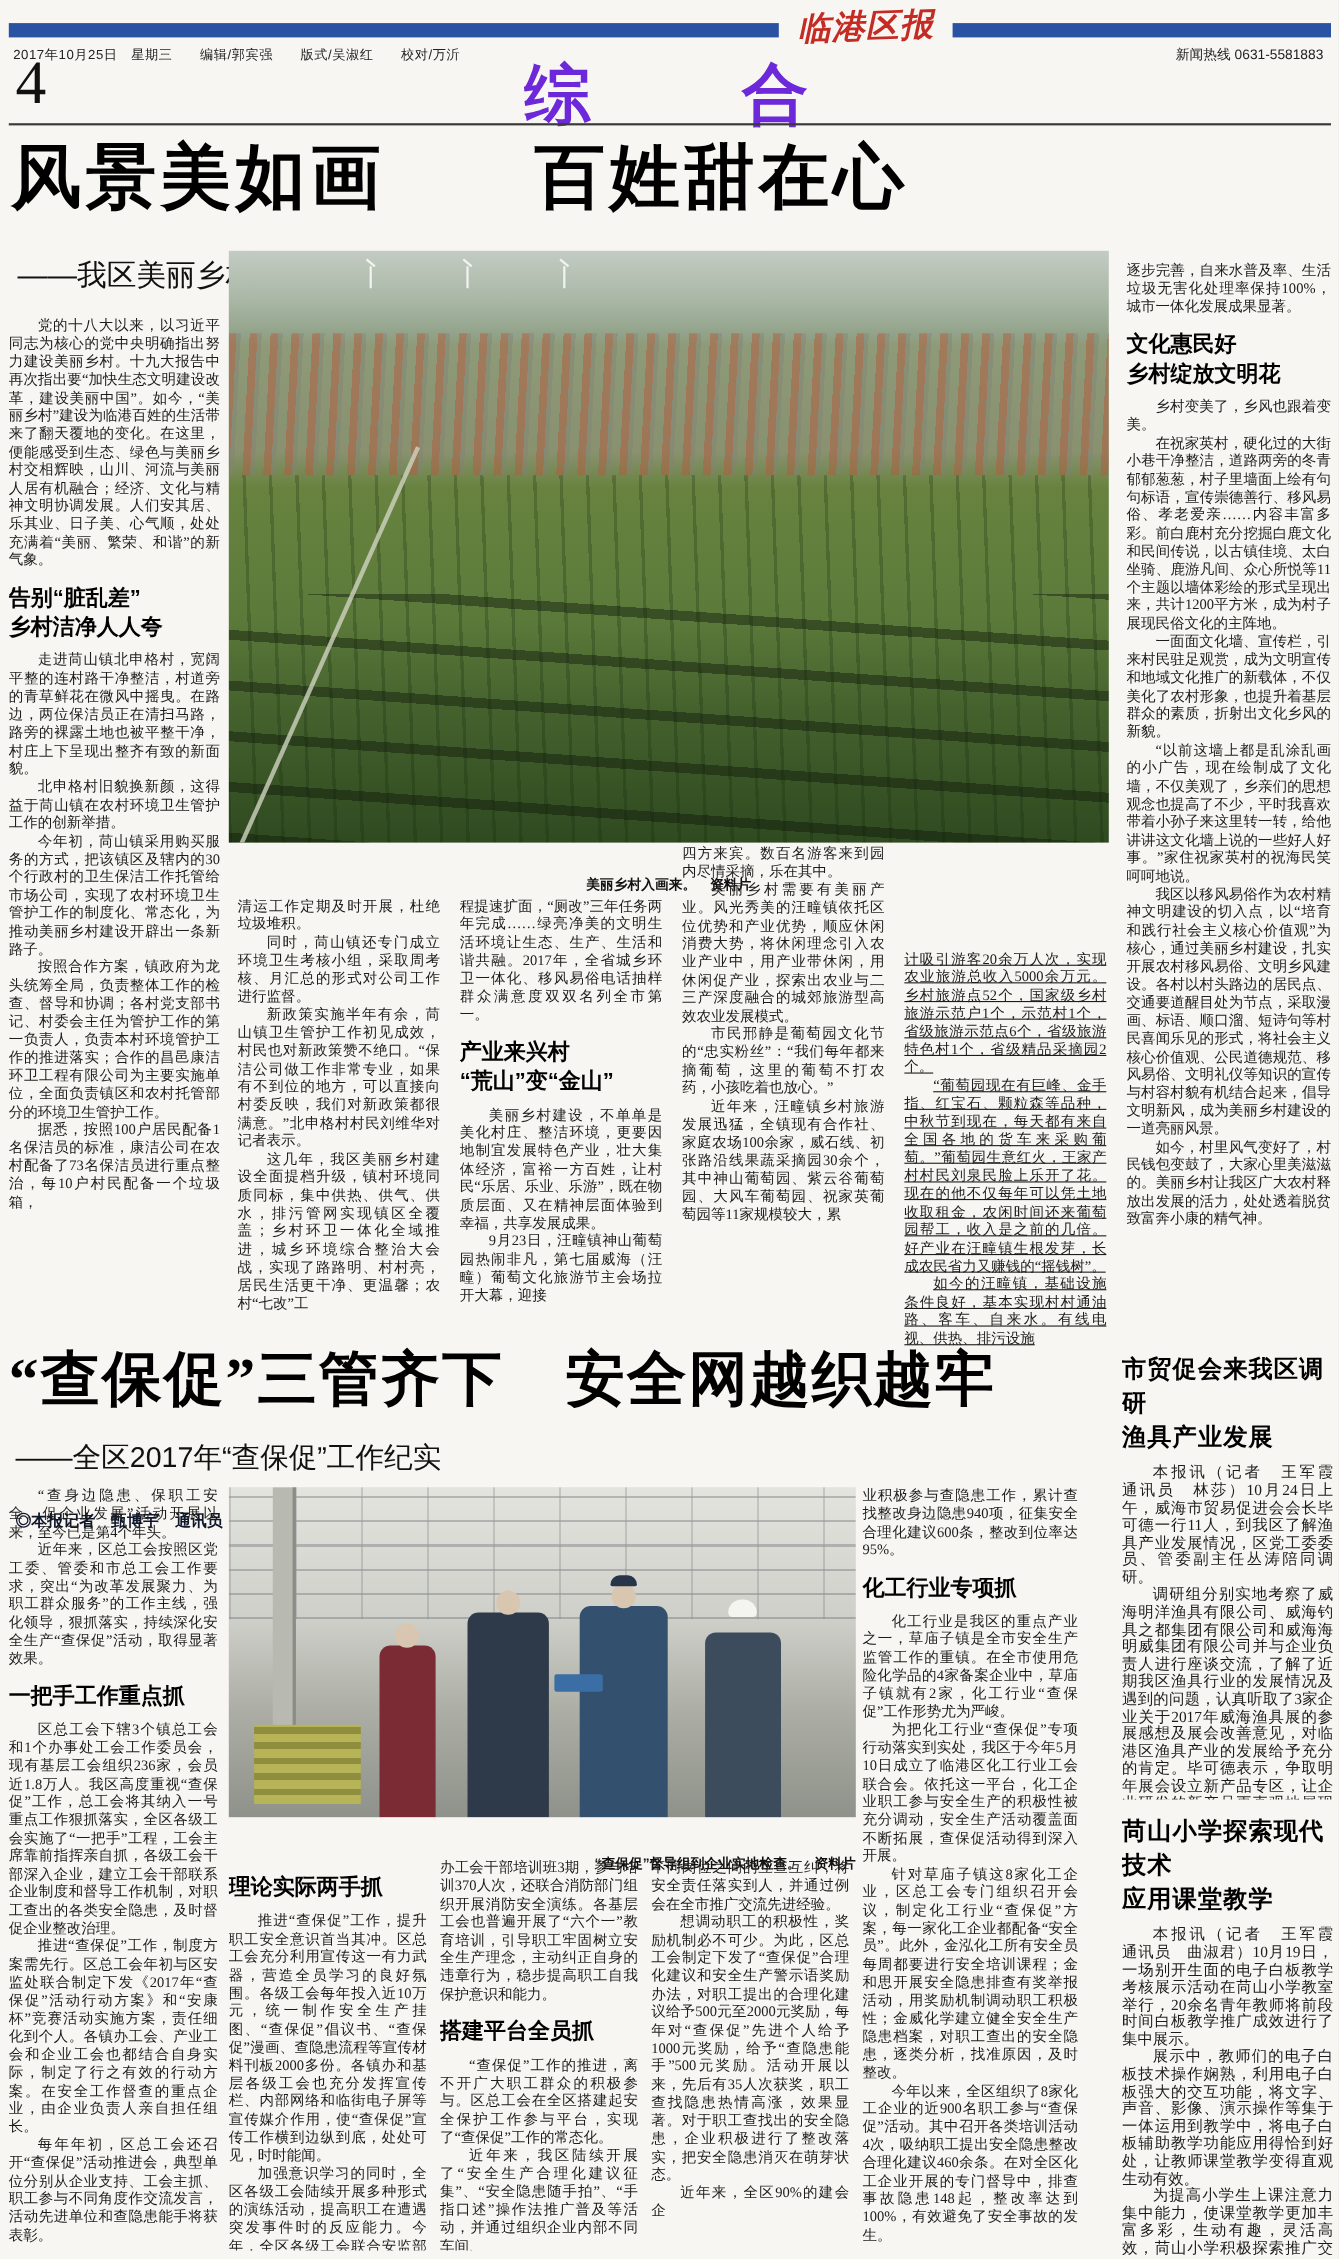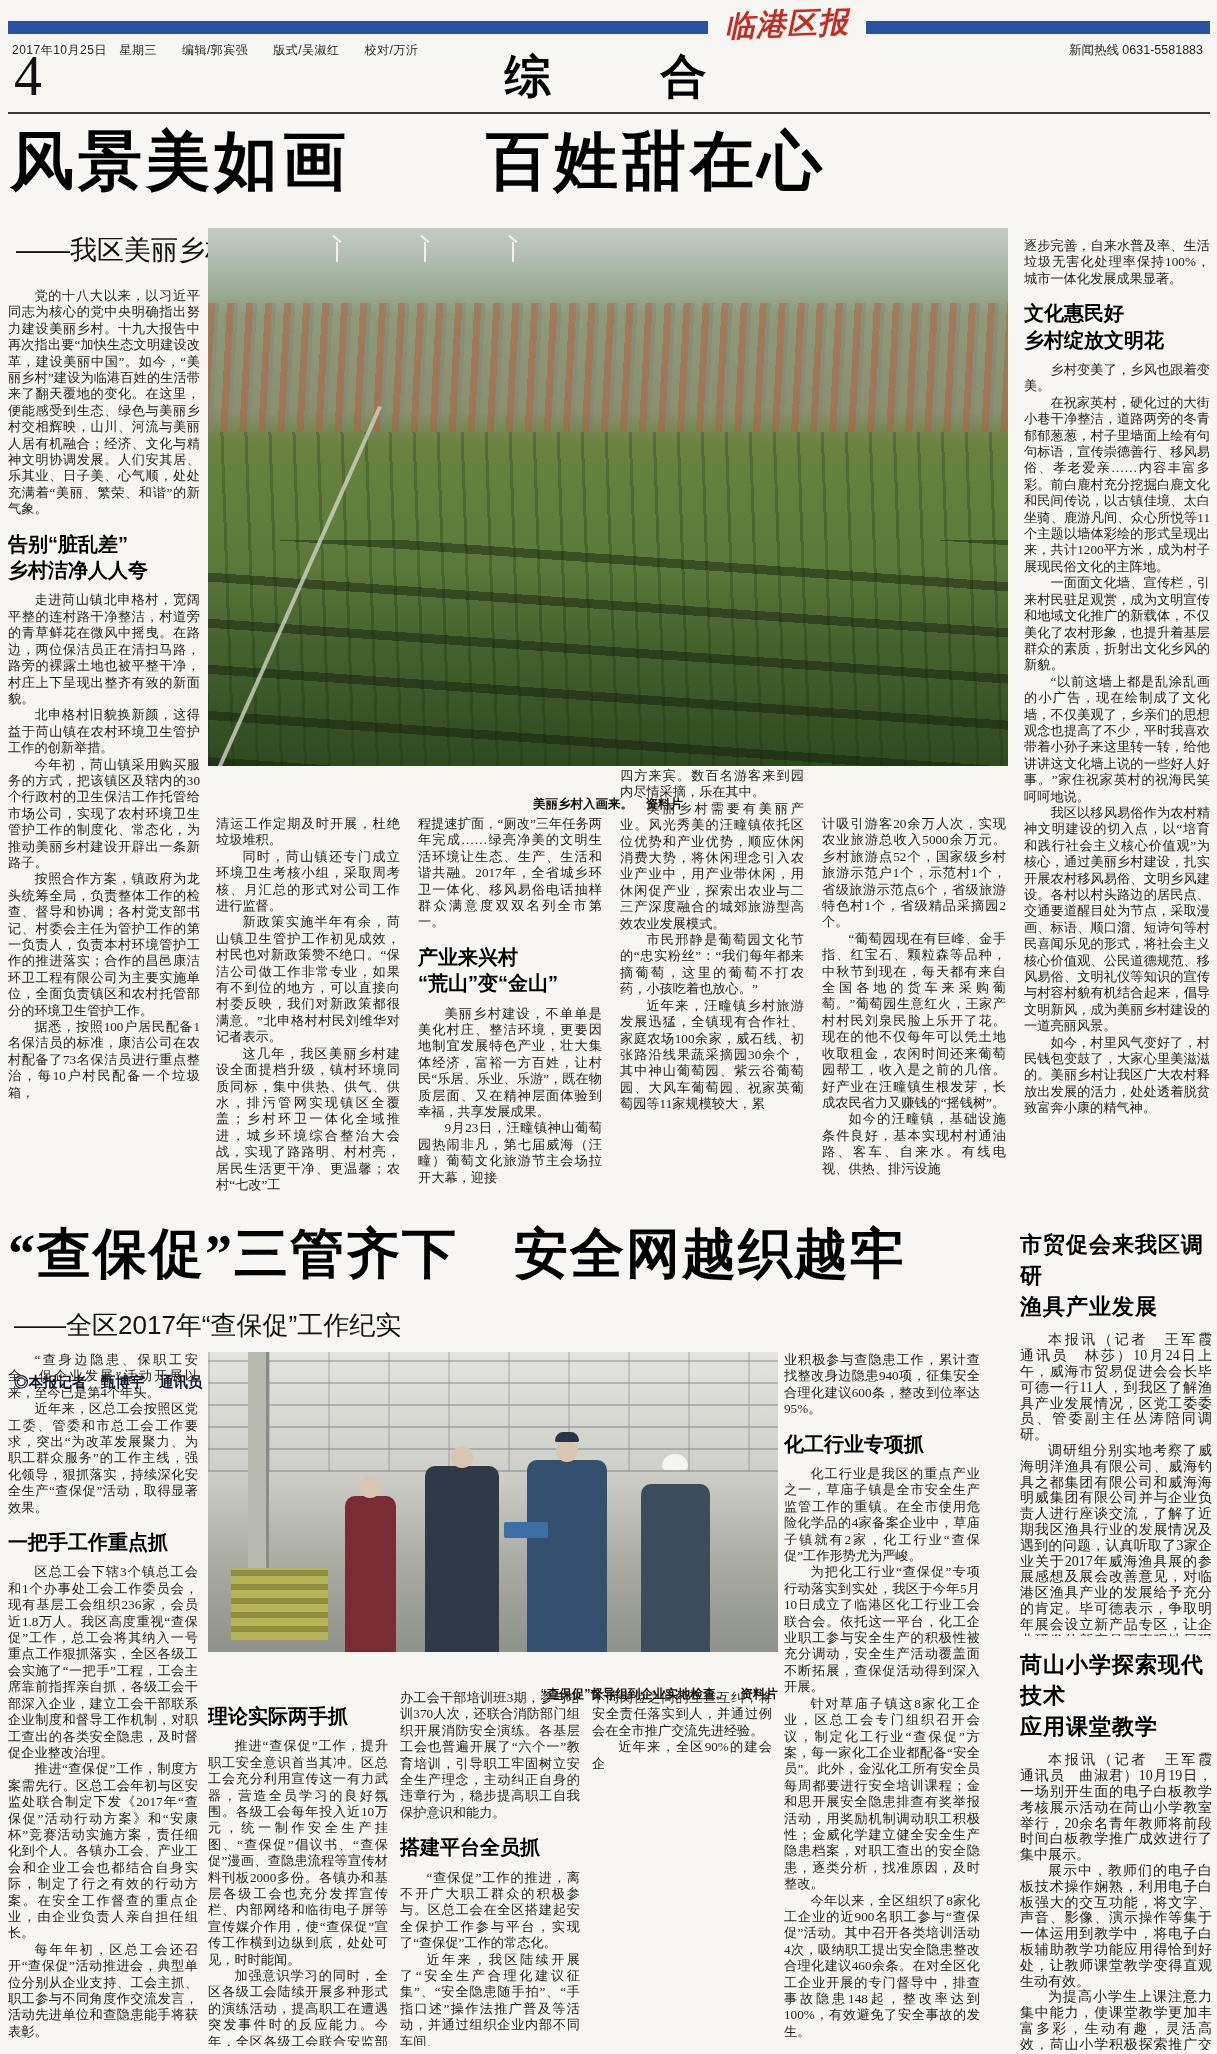--- a/index.html
+++ b/index.html
@@ -11,21 +11,21 @@
   .bar-right{left:866px;width:344px;}
   .masthead-logo{position:absolute;left:706px;top:4px;width:162px;text-align:center;
         font-family:"Liberation Serif",serif;font-style:italic;font-weight:bold;
         font-size:30px;color:#c42b24;transform:rotate(-2deg);letter-spacing:1px;white-space:nowrap;}
   .dateline{position:absolute;top:42px;left:12px;font-family:"Liberation Sans",sans-serif;
         font-size:12px;color:#222;letter-spacing:.5px;}
   .hotline{position:absolute;top:42px;right:14px;font-family:"Liberation Sans",sans-serif;
         font-size:12.5px;color:#222;}
   .page-num{position:absolute;top:48px;left:14px;font-size:56px;font-weight:400;color:#111;line-height:1;}
   .section-title{position:absolute;top:46px;left:0;width:100%;text-align:center;
-        font-size:46px;font-weight:900;letter-spacing:6px;color:#000000;
+        font-size:60px;font-weight:900;letter-spacing:6px;color:#6d28d9;
         font-family:"Liberation Sans",sans-serif;}
   .header-rule{position:absolute;top:112px;left:8px;width:1202px;height:2px;background:#3a3a3a;}
   
   .h1-main{position:absolute;left:10px;top:128px;width:900px;font-size:64px;font-weight:900;
         letter-spacing:4px;color:#000;line-height:1.05;white-space:nowrap;}
   .h1-sub-row{position:absolute;left:16px;top:232px;width:900px;display:flex;align-items:baseline;gap:34px;}
   .h1-sub{font-family:"Liberation Sans",sans-serif;font-size:27px;font-weight:500;color:#111;white-space:nowrap;}
   .byline{font-family:"Liberation Sans",sans-serif;font-size:14.5px;font-weight:700;color:#0f172a;white-space:nowrap;}
   .h2-main{position:absolute;left:8px;top:1226px;width:1010px;font-size:54px;font-weight:900;
         letter-spacing:2px;color:#000;line-height:1.05;white-space:nowrap;}
@@ -132,21 +132,21 @@
 “荒山”变“金山”</h3>
         <p class="body-p">美丽乡村建设，不单单是美化村庄、整洁环境，更要因地制宜发展特色产业，壮大集体经济，富裕一方百姓，让村民“乐居、乐业、乐游”，既在物质层面、又在精神层面体验到幸福，共享发展成果。</p>
         <p class="body-p">9月23日，汪疃镇神山葡萄园热闹非凡，第七届威海（汪疃）葡萄文化旅游节主会场拉开大幕，迎接</p>
       </div>
     <div class="ncol" style="left:620px; top:768px; width:184px; height:398px;">
         <p class="body-p cont">四方来宾。数百名游客来到园内尽情采摘，乐在其中。</p>
         <p class="body-p">美丽乡村需要有美丽产业。风光秀美的汪疃镇依托区位优势和产业优势，顺应休闲消费大势，将休闲理念引入农业产业中，用产业带休闲，用休闲促产业，探索出农业与二三产深度融合的城郊旅游型高效农业发展模式。</p>
         <p class="body-p">市民邢静是葡萄园文化节的“忠实粉丝”：“我们每年都来摘葡萄，这里的葡萄不打农药，小孩吃着也放心。”</p>
         <p class="body-p">近年来，汪疃镇乡村旅游发展迅猛，全镇现有合作社、家庭农场100余家，威石线、初张路沿线果蔬采摘园30余个，其中神山葡萄园、紫云谷葡萄园、大风车葡萄园、祝家英葡萄园等11家规模较大，累</p>
       </div>
-    <div class="ncol" style="left:822px; top:816px; width:184px; height:398px;">
+    <div class="ncol" style="left:822px; top:864px; width:184px; height:398px;text-decoration:underline;">
         <p class="body-p cont">计吸引游客20余万人次，实现农业旅游总收入5000余万元。乡村旅游点52个，国家级乡村旅游示范户1个，示范村1个，省级旅游示范点6个，省级旅游特色村1个，省级精品采摘园2个。</p>
         <p class="body-p">“葡萄园现在有巨峰、金手指、红宝石、颗粒森等品种，中秋节到现在，每天都有来自全国各地的货车来采购葡萄。”葡萄园生意红火，王家产村村民刘泉民脸上乐开了花。现在的他不仅每年可以凭土地收取租金，农闲时间还来葡萄园帮工，收入是之前的几倍。好产业在汪疃镇生根发芽，长成农民省力又赚钱的“摇钱树”。</p>
         <p class="body-p">如今的汪疃镇，基础设施条件良好，基本实现村村通油路、客车、自来水。有线电视、供热、排污设施</p>
       </div>
     <div class="ncol" style="left:1024px;top:238px; width:186px; height:976px;">
         <p class="body-p cont">逐步完善，自来水普及率、生活垃圾无害化处理率保持100%，城市一体化发展成果显著。</p>
         <h3 class="col-head">文化惠民好
 乡村绽放文明花</h3>
         <p class="body-p">乡村变美了，乡风也跟着变美。</p>
         <p class="body-p">在祝家英村，硬化过的大街小巷干净整洁，道路两旁的冬青郁郁葱葱，村子里墙面上绘有句句标语，宣传崇德善行、移风易俗、孝老爱亲……内容丰富多彩。前白鹿村充分挖掘白鹿文化和民间传说，以古镇佳境、太白坐骑、鹿游凡间、众心所悦等11个主题以墙体彩绘的形式呈现出来，共计1200平方米，成为村子展现民俗文化的主阵地。</p>
@@ -199,20 +199,21 @@
         <p class="body-p">加强意识学习的同时，全区各级工会陆续开展多种形式的演练活动，提高职工在遭遇突发事件时的反应能力。今年，全区各级工会联合安监部门举</p>
       </div>
     <div class="ncol" style="left:400px; top:1690px; width:180px; height:356px;">
         <p class="body-p cont">办工会干部培训班3期，参与培训370人次，还联合消防部门组织开展消防安全演练。各基层工会也普遍开展了“六个一”教育培训，引导职工牢固树立安全生产理念，主动纠正自身的违章行为，稳步提高职工自我保护意识和能力。</p>
         <h3 class="col-head">搭建平台全员抓</h3>
         <p class="body-p">“查保促”工作的推进，离不开广大职工群众的积极参与。区总工会在全区搭建起安全保护工作参与平台，实现了“查保促”工作的常态化。</p>
         <p class="body-p">近年来，我区陆续开展了“安全生产合理化建议征集”、“安全隐患随手拍”、“手指口述”操作法推广普及等活动，并通过组织企业内部不同车间、</p>
       </div>
     <div class="ncol" style="left:592px; top:1690px; width:180px; height:356px;">
         <p class="body-p cont">不同岗位之间的互查互纠，将安全责任落实到人，并通过例会在全市推广交流先进经验。</p>
+        <p class="body-p">想调动职工的积极性，奖励机制必不可少。为此，区总工会制定下发了“查保促”合理化建议和安全生产警示语奖励办法，对职工提出的合理化建议给予500元至2000元奖励，每年对“查保促”先进个人给予1000元奖励，给予“查隐患能手”500元奖励。活动开展以来，先后有35人次获奖，职工查找隐患热情高涨，效果显著。对于职工查找出的安全隐患，企业积极进行了整改落实，把安全隐患消灭在萌芽状态。</p>
         <p class="body-p">近年来，全区90%的建会企</p>
       </div>
     <div class="ncol" style="left:784px; top:1352px; width:196px; height:694px;">
         <p class="body-p cont">业积极参与查隐患工作，累计查找整改身边隐患940项，征集安全合理化建议600条，整改到位率达95%。</p>
         <h3 class="col-head">化工行业专项抓</h3>
         <p class="body-p">化工行业是我区的重点产业之一，草庙子镇是全市安全生产监管工作的重镇。在全市使用危险化学品的4家备案企业中，草庙子镇就有2家，化工行业“查保促”工作形势尤为严峻。</p>
         <p class="body-p">为把化工行业“查保促”专项行动落实到实处，我区于今年5月10日成立了临港区化工行业工会联合会。依托这一平台，化工企业职工参与安全生产的积极性被充分调动，安全生产活动覆盖面不断拓展，查保促活动得到深入开展。</p>
         <p class="body-p">针对草庙子镇这8家化工企业，区总工会专门组织召开会议，制定化工行业“查保促”方案，每一家化工企业都配备“安全员”。此外，金泓化工所有安全员每周都要进行安全培训课程；金和思开展安全隐患排查有奖举报活动，用奖励机制调动职工积极性；金威化学建立健全安全生产隐患档案，对职工查出的安全隐患，逐类分析，找准原因，及时整改。</p>
         <p class="body-p">今年以来，全区组织了8家化工企业的近900名职工参与“查保促”活动。其中召开各类培训活动4次，吸纳职工提出安全隐患整改合理化建议460余条。在对全区化工企业开展的专门督导中，排查事故隐患148起，整改率达到100%，有效避免了安全事故的发生。</p>
       </div>

